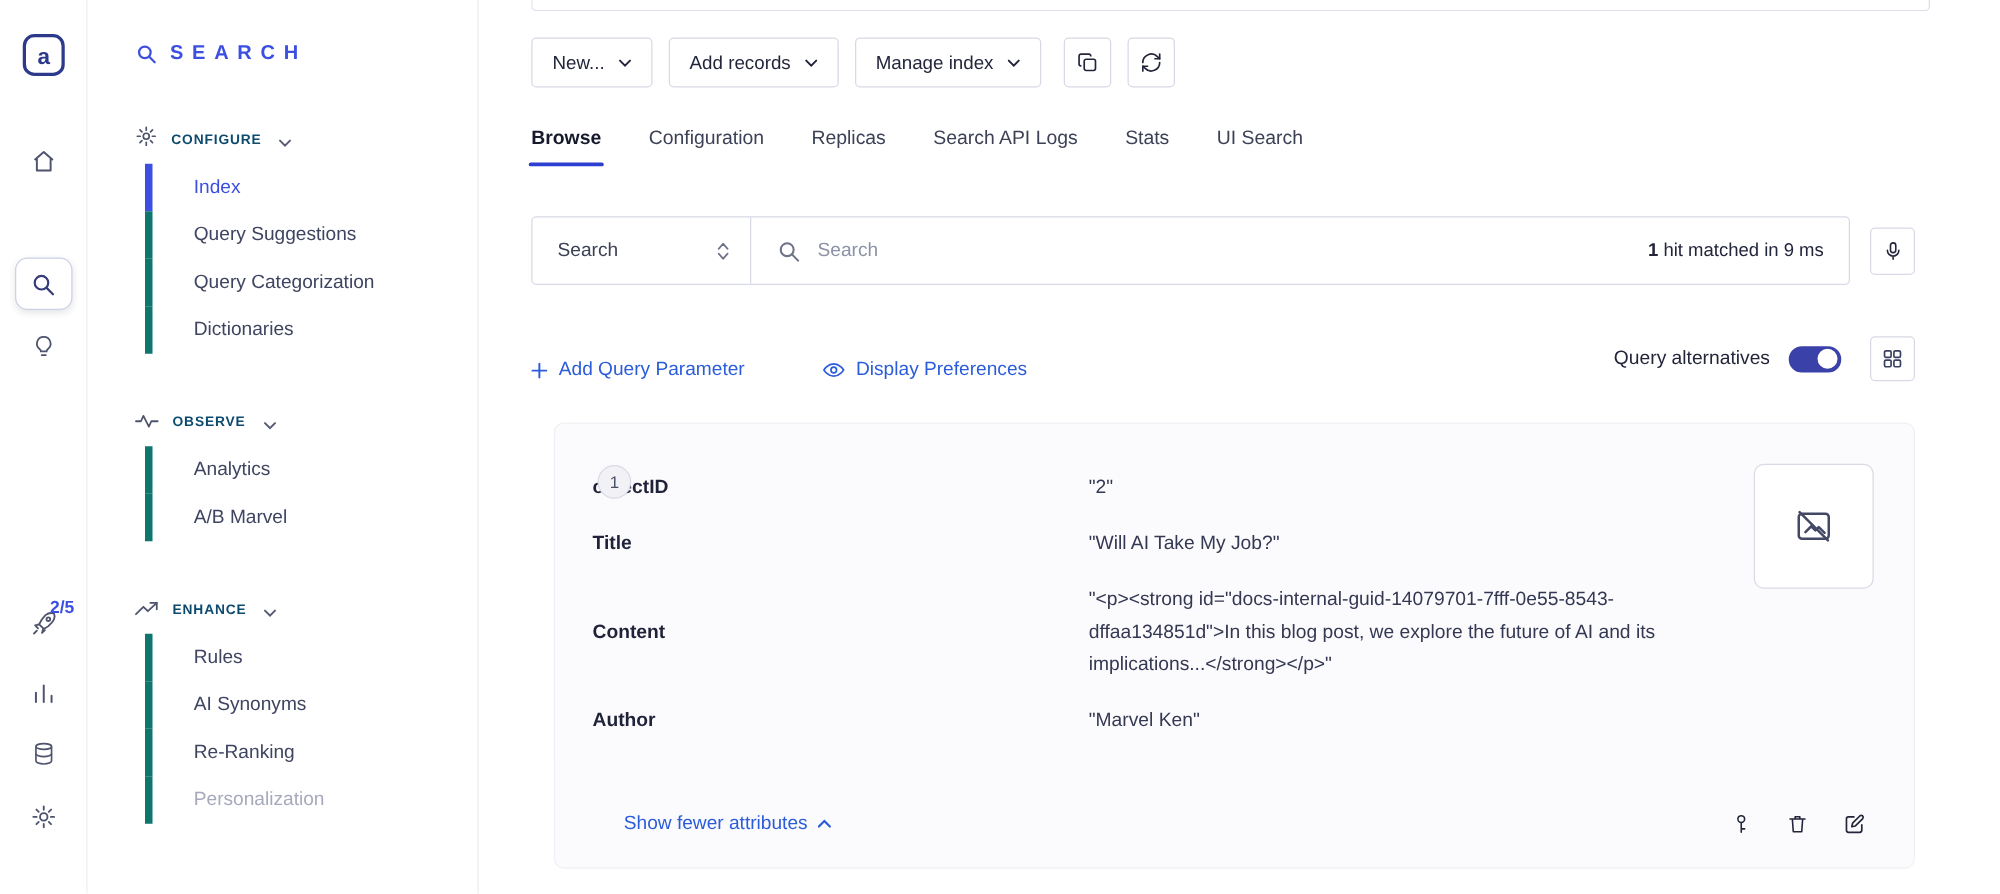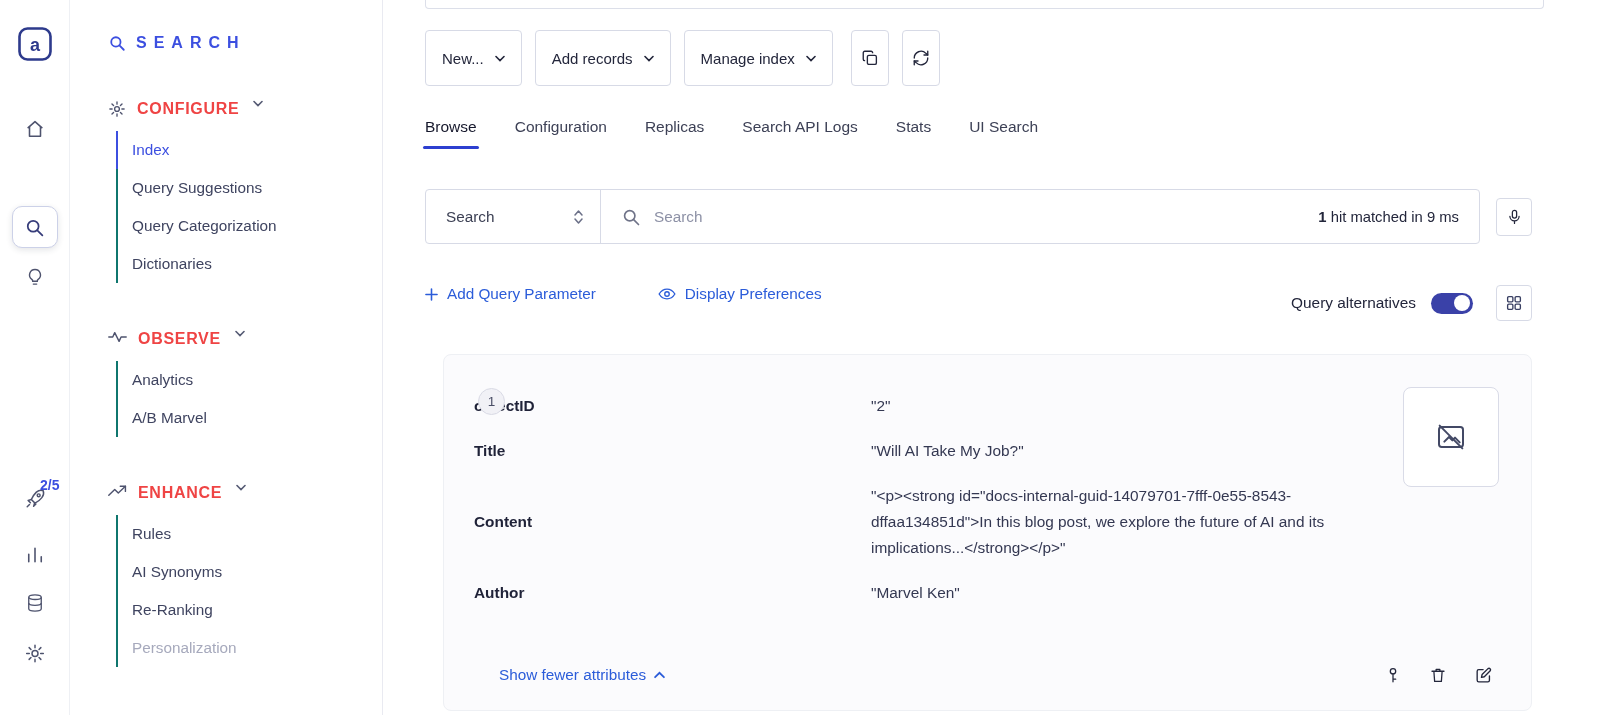--- a/index.html
+++ b/index.html
@@ -11,54 +11,54 @@
   .rail{width:70px;flex:none;position:relative;border-right:1px solid #eef0f4;background:#fff}
   .r-item{position:absolute;left:50%;transform:translateX(-50%);color:#4e536e;display:flex;align-items:center;justify-content:center;cursor:pointer}
   .r-static{cursor:default}
   .r-active-box{width:46px;height:42px;border:1px solid #ccd1e8;border-radius:10px;background:#fff;box-shadow:0 2px 6px rgba(35,38,59,.12);color:#363c7a}
   .rail-badge{position:absolute;top:477px;left:40px;font-size:14px;font-weight:700;color:#3C4FE0;cursor:default}
 
   
   .sidebar{width:313px;flex:none;border-right:1px solid #e9eaf1;padding:34px 0 0 38px;background:#fff}
   .brand{display:flex;align-items:center;gap:10px;color:#3C4FE0}
   .brand-text{font-size:16px;font-weight:700;letter-spacing:7px}
-  .section-h{display:flex;align-items:flex-start;gap:11px;margin-top:47px;font-size:16px;font-weight:700;letter-spacing:.7px;color:#ef4444;cursor:pointer}
+  .section-h{display:flex;align-items:flex-end;gap:11px;margin-top:47px;font-size:11px;font-weight:700;letter-spacing:.7px;color:#0c4a6e;cursor:pointer}
   .section-h .s-icon{color:#4e536e}
   .section-h .chev{color:#565b74;margin-left:3px}
   .nav-ul{list-style:none;margin-top:13px}
-  .nav-li{border-left:2px solid #0f766e;margin-left:8px;padding:10px 0 10px 14px;font-size:15.3px;color:#3f4460;cursor:pointer}
+  .nav-li{border-left:6px solid #0f766e;margin-left:8px;padding:10px 0 10px 33px;font-size:15.3px;color:#3f4460;cursor:pointer}
   .nav-li.active{border-color:#3C4FE0;color:#3C4FE0;font-weight:500}
   .nav-li.disabled{color:#a6a9bc}
 
   
   .main{flex:1;position:relative;padding:0 68px 0 42px;background:#fff}
   .top-sliver{position:absolute;top:0;left:42px;right:56px;height:9px;border:1px solid #dcdfe9;border-top:none;border-radius:0 0 4px 4px}
 
   .toolbar{display:flex;align-items:center;gap:13px;margin-top:30px}
-  .btn{height:56px;display:inline-flex;align-items:center;gap:11px;padding:0 16px;border:1px solid #d7dae6;border-radius:4px;background:#fff;font-size:15px;color:#23263b;cursor:pointer;font-family:inherit}
+  .btn{height:40px;display:inline-flex;align-items:center;gap:11px;padding:0 16px;border:1px solid #d7dae6;border-radius:4px;background:#fff;font-size:15px;color:#23263b;cursor:pointer;font-family:inherit}
   .icon-btn{width:38px;justify-content:center;padding:0;gap:0}
   .btn .chev{color:#23263b}
 
   .tabs{display:flex;gap:38px;margin-top:32px}
   .tab{font-size:15.5px;color:#3d4156;padding-bottom:13px;position:relative;cursor:pointer}
-  .tab.active{color:#16182c;font-weight:400}
+  .tab.active{color:#16182c;font-weight:700}
   .tab.active::after{content:"";position:absolute;left:-2px;right:-2px;bottom:0;height:3px;border-radius:2px;background:#2d3fd0}
 
   .search-row{display:flex;align-items:center;margin-top:40px}
   .search-box{flex:1;height:55px;border:1px solid #d7dae6;border-radius:4px;background:#fff;display:flex;align-items:stretch}
   .mode{width:175px;flex:none;display:flex;align-items:center;justify-content:space-between;padding:0 16px 0 20px;border-right:1px solid #d7dae6;color:#3c4054;font-size:15.3px;cursor:pointer}
   .search-input-wrap{flex:1;display:flex;align-items:center;gap:13px;padding:0 20px}
   .search-input-wrap .mag{color:#6f7388}
   .search-input{flex:1;border:0;outline:0;background:transparent;font-size:15.3px;color:#23263b;font-family:inherit}
   .search-input::placeholder{color:#8d91a6}
   .hits{white-space:nowrap;font-size:14.8px;color:#23263b;cursor:default}
   .hits .hits-count{font-weight:700}
   .mic-btn{width:36px;height:38px;margin-left:16px;border:1px solid #d7dae6;border-radius:4px;background:#fff;display:flex;align-items:center;justify-content:center;color:#23263b;cursor:pointer}
 
-  .controls{display:flex;align-items:flex-start;margin-top:41px}
+  .controls{display:flex;align-items:flex-end;margin-top:41px}
   .link{display:inline-flex;align-items:center;gap:9px;color:#2B5CD9;font-size:15.3px;cursor:pointer}
   .link.second{margin-left:62px}
   .controls-right{margin-left:auto;display:flex;align-items:center}
   .qa-label{font-size:15.4px;color:#23263b;cursor:default}
   .toggle{width:42px;height:21px;border-radius:11px;background:#3A41A8;position:relative;margin-left:15px;cursor:pointer}
   .toggle::after{content:"";position:absolute;top:2.5px;right:3px;width:16px;height:16px;border-radius:50%;background:#fff}
   .grid-btn{width:36px;height:36px;margin-left:23px;border:1px solid #d7dae6;border-radius:4px;background:#fff;display:flex;align-items:center;justify-content:center;color:#3a4063;cursor:pointer}
 
   
   .hit-card{margin:33px 0 0 18px;height:357px;background:#fbfbfd;border:1px solid #eef0f4;border-radius:8px;position:relative;padding:30px 30px 0 30px}

